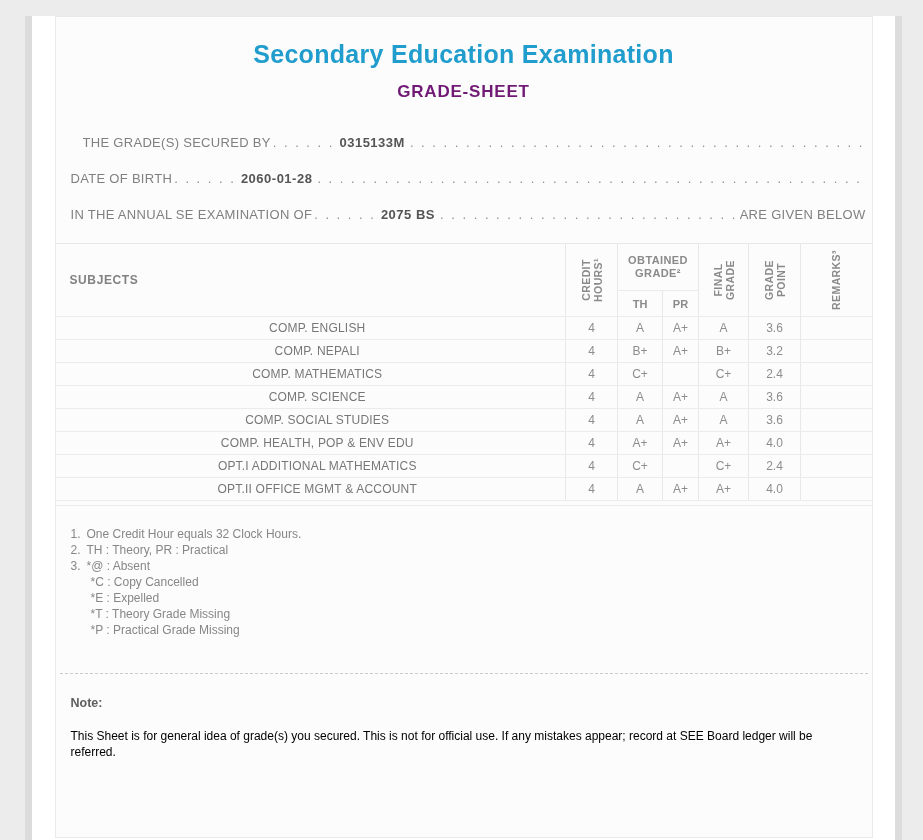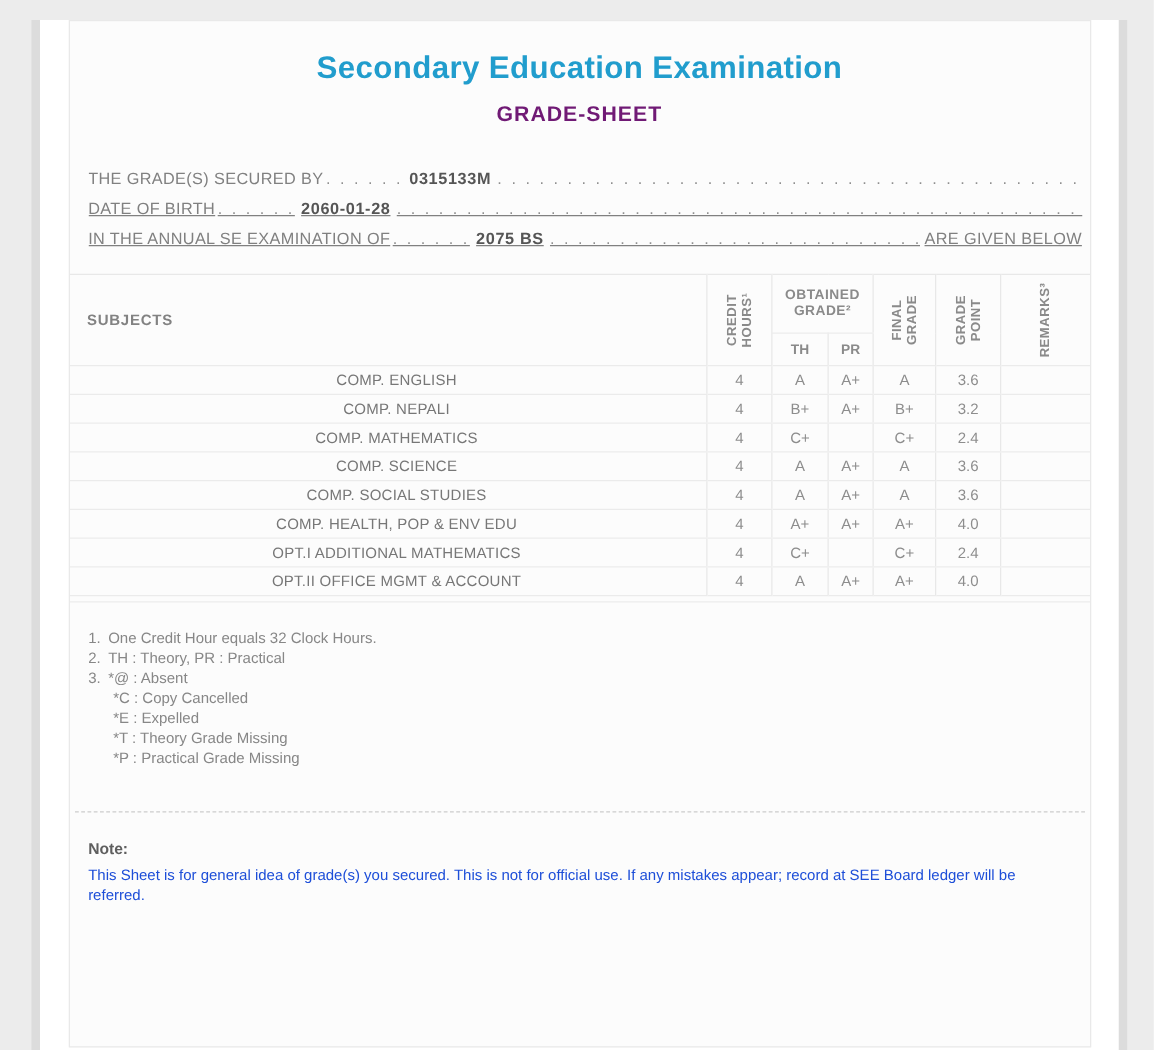--- a/index.html
+++ b/index.html
@@ -23,22 +23,22 @@
   }
   .subtitle {
     margin-top:17px; text-align:center; font-size:17px; line-height:15px;
     font-weight:bold; color:#701a75; letter-spacing:0.8px;
   }
   .info { padding:0 6px 0 15px; }
   .info-line {
     display:flex; align-items:baseline; white-space:nowrap; overflow:hidden;
     font-size:13px; line-height:14px; height:14px; color:#808080; letter-spacing:0.3px;
   }
-  .info-line.first { margin-top:37px; }
-  .info-line + .info-line { margin-top:10px;text-decoration:underline; }
+  .info-line.first { margin-top:37px;margin-left:12px; }
+  .info-line + .info-line { margin-top:22px; }
   .info-value { font-weight:bold; color:#555; padding:0 3px; letter-spacing:0.5px; }
   .dots { color:#8f8f8f; letter-spacing:2px; padding:0 2px; }
   .dots-fill { flex:1; overflow:hidden; }
   .info-suffix { padding-left:4px; }
   table.grades {
     margin-top:21px; width:100%; border-collapse:collapse; table-layout:fixed;
     border-top:1px solid #e8e8e8;
   }
   table.grades th, table.grades td { border-bottom:1px solid #ebebeb; }
   table.grades .bl { border-left:1px solid #e8e8e8; }
@@ -68,21 +68,21 @@
   .gpa-line { margin-top:17px; font-size:13px; line-height:15px; letter-spacing:0.3px; }
   .status-line { margin-top:17px; font-size:13px; line-height:14px; letter-spacing:0.3px; }
   .section-divider { margin-top:4px; border-bottom:1px solid #ebebeb; }
   .notes { padding:0 15px; margin-top:20px; font-size:12px; color:#878787; }
   .note-line { display:flex; line-height:16px; }
   .note-line .marker { width:16px; flex:0 0 16px; }
   .note-line.sub { padding-left:20px; }
   .dashed-divider { margin:35px 4px 0; border-top:1px dashed #cbcbcb; height:0; }
   .footer { padding:0 15px; margin-top:22px; }
   .note-label { font-size:12.5px; line-height:14px; font-weight:bold; color:#5f5f5f; }
-  .note-text { margin-top:6px; font-size:12px; line-height:16px; color:#1d4ed8; max-width:795px; }
+  .note-text { margin-top:18px; font-size:12px; line-height:16px; color:#000000; max-width:795px; }
 </style>
 </head>
 <body>
 
 <div class="page">
   <div class="card">
 
     <div class="title">Secondary Education Examination</div>
     <div class="subtitle">GRADE-SHEET</div>
 

